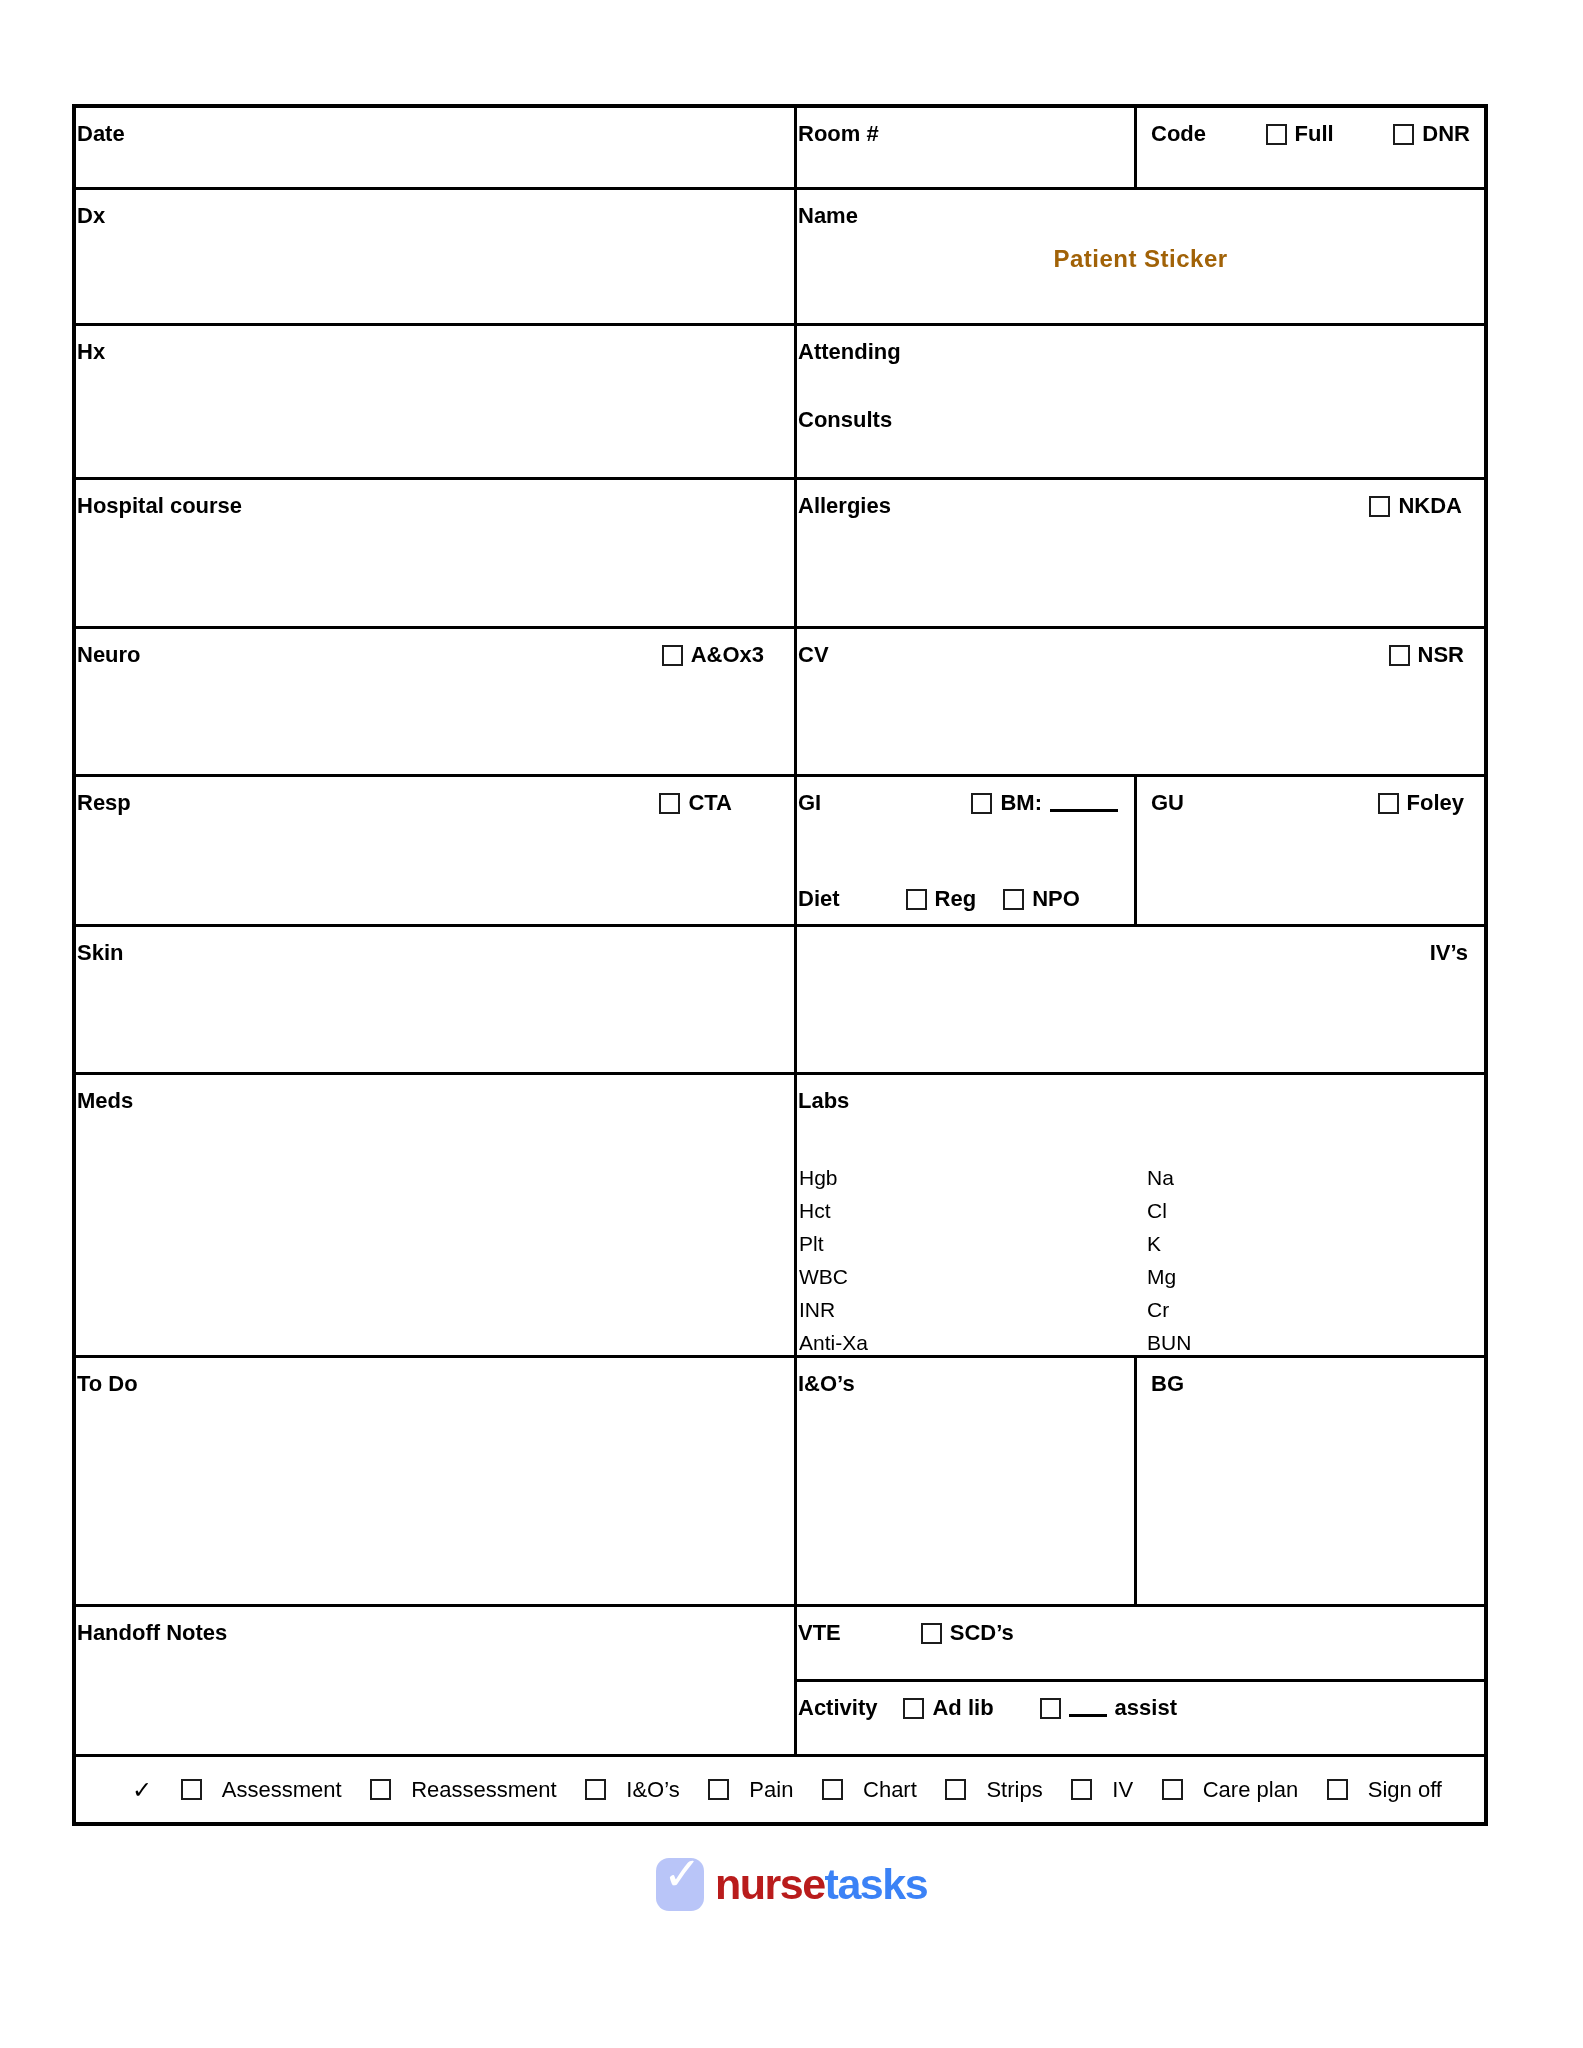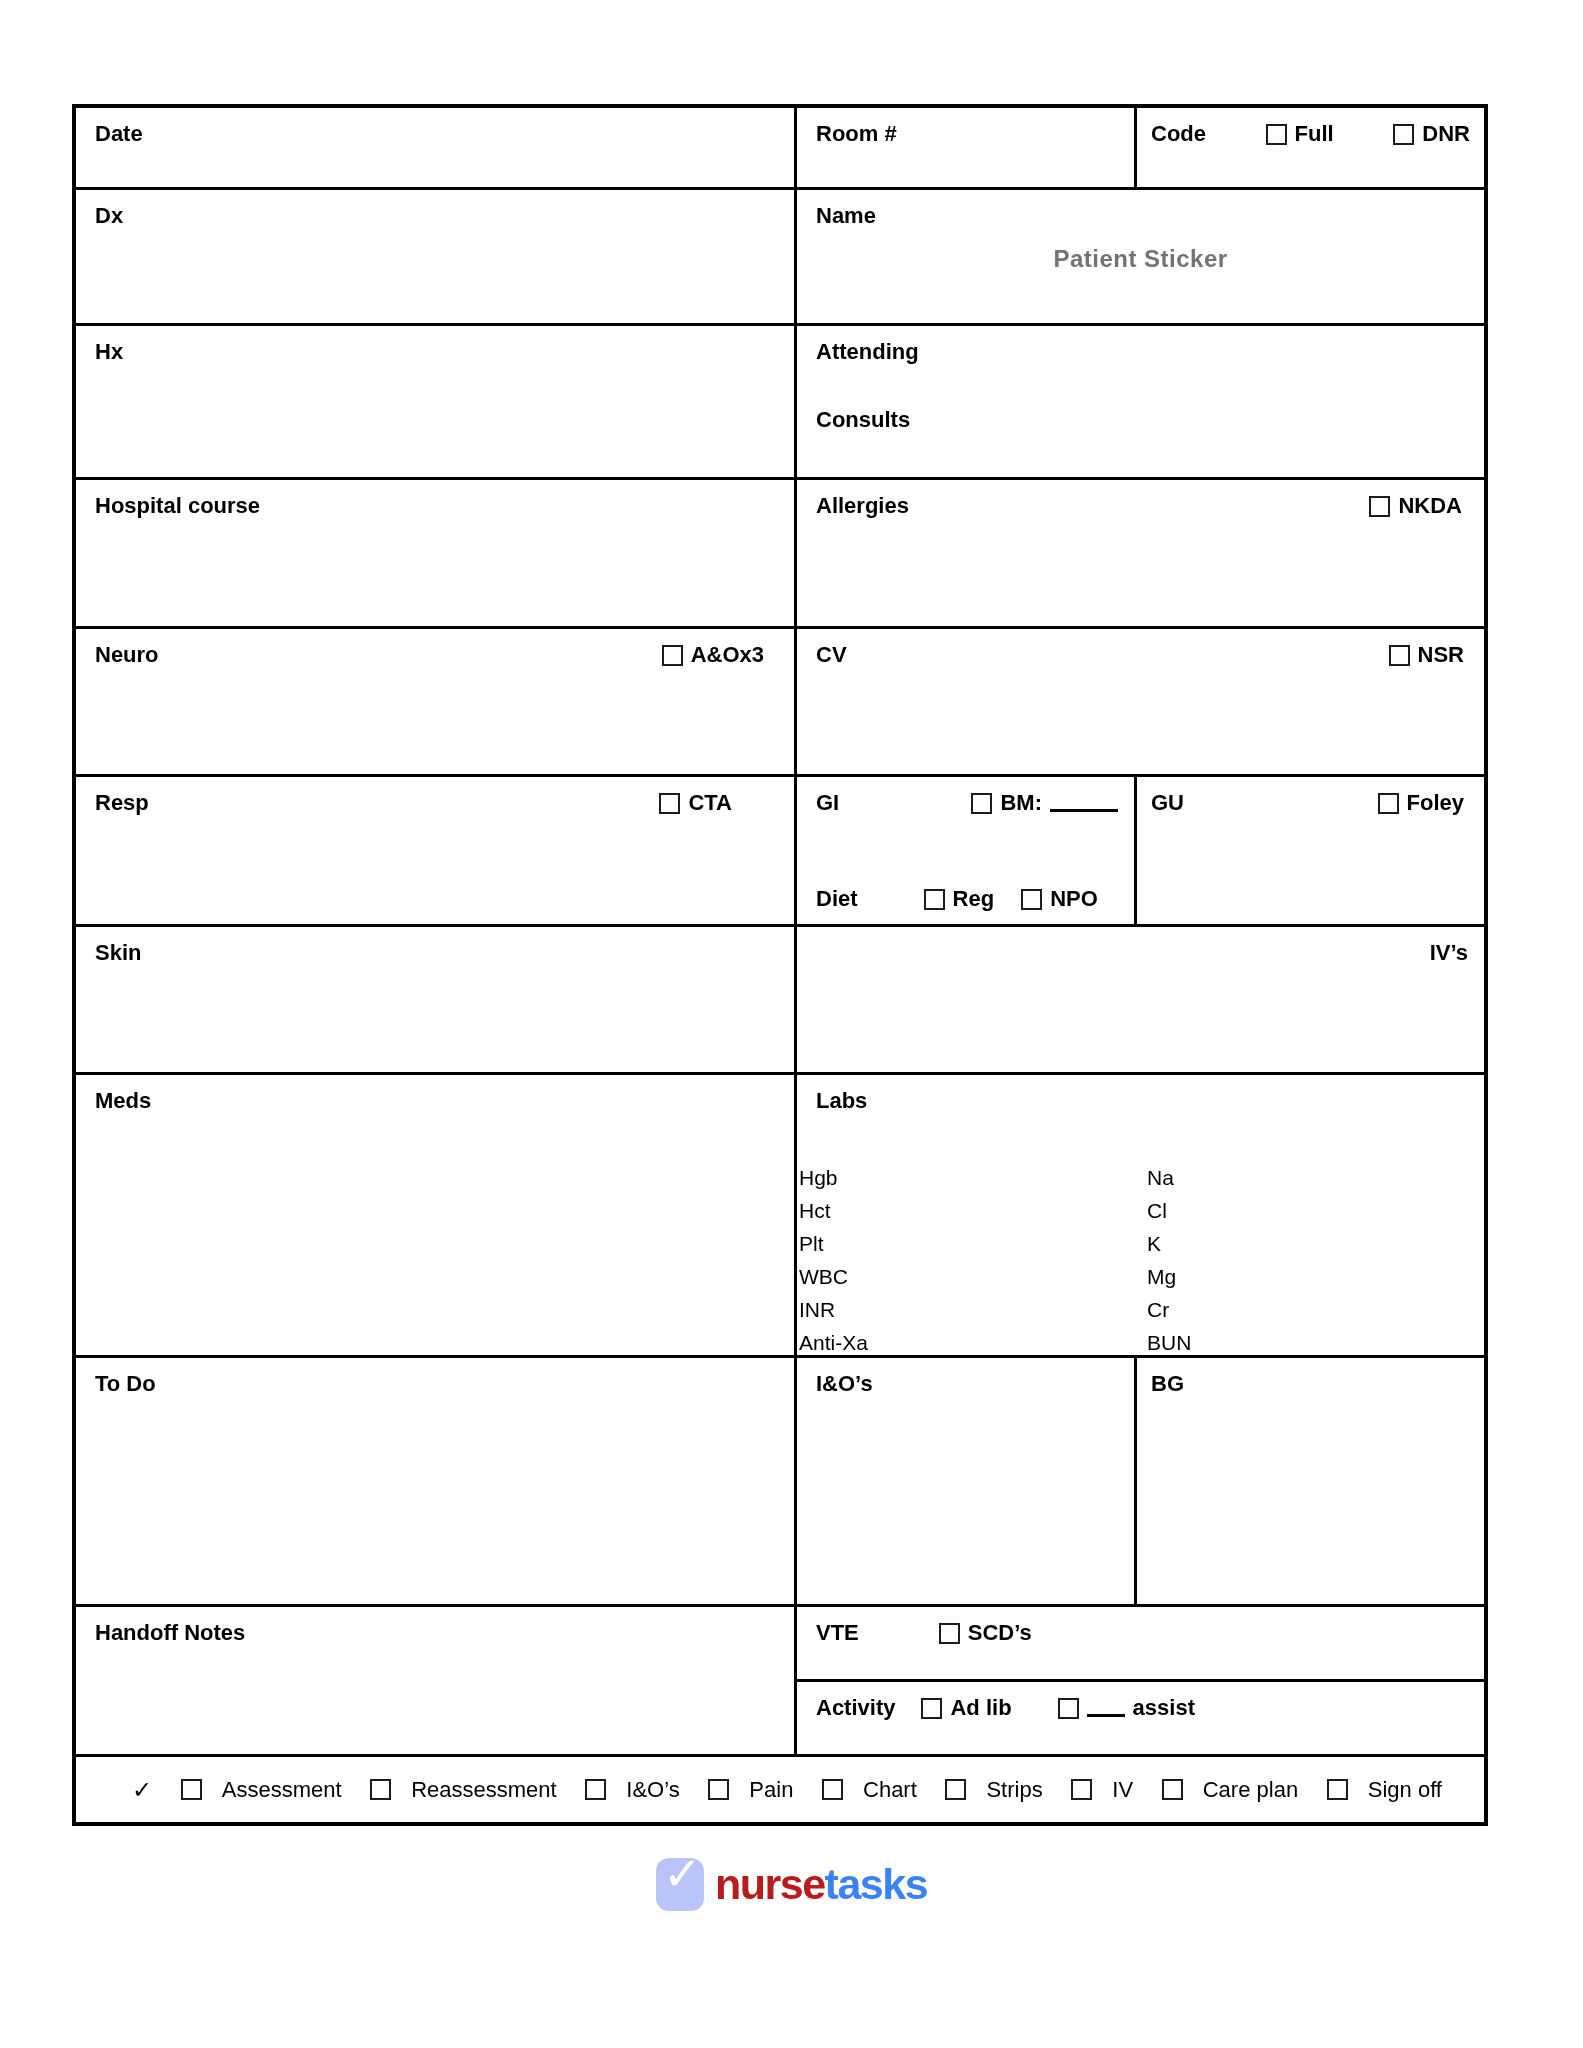--- a/index.html
+++ b/index.html
@@ -8,33 +8,33 @@
     font-family:"Liberation Sans","DejaVu Sans",sans-serif; color:#000;
     -webkit-font-smoothing:antialiased;
   }
   .sheet {
     position:absolute; left:72px; top:104px; width:1416px; height:1722px;
     box-sizing:border-box; border:4px solid #000; background:#fff;
     display:grid;
     grid-template-columns:721px 340px 1fr;
     grid-template-rows:82px 136px 154px 149px 148px 150px 148px 283px 249px 75px 75px 1fr;
   }
-  .cell { position:relative; box-sizing:border-box; padding:13px 16px 10px 19px;
+  .cell { position:relative; box-sizing:border-box; padding:13px 16px 10px 1px;
           font-size:22px; font-weight:bold; line-height:26px; }
   .bR { border-right:3px solid #000; }
   .bB { border-bottom:3px solid #000; }
   .cb { display:inline-block; width:21px; height:21px; box-sizing:border-box;
         border:2px solid #1c1c1c; background:#fff; flex:none; }
   .opt { display:inline-flex; align-items:center; gap:8px; white-space:nowrap; }
   .abs { position:absolute; top:13px; }
   .blank { display:inline-block; border-bottom:3px solid #000; height:14px; }
   .flexline { display:flex; align-items:flex-start; }
   .colflex { display:flex; flex-direction:column; justify-content:space-between; }
   .sticker { position:absolute; left:0; right:0; top:50%; transform:translateY(-42%);
-             text-align:center; color:#737373; font-size:24px; letter-spacing:0.5px; }
+             text-align:center; color:#a16207; font-size:24px; letter-spacing:0.5px; }
   .labs-col { position:absolute; top:86px; left:2px; font-weight:normal;
               font-size:21px; line-height:33px; }
   .labs-col.right { left:350px; }
   .checkrow { grid-column:1 / span 3; display:flex; align-items:center;
               justify-content:space-between; padding:0 42px 0 56px;
               font-size:22px; font-weight:normal; }
   .checkrow .opt { gap:20px; }
   .checkmark-glyph { font-size:24px; font-weight:normal; }
   .consults-line { margin-top:42px; }
   .logo { position:absolute; top:1858px; left:0; width:100%;

